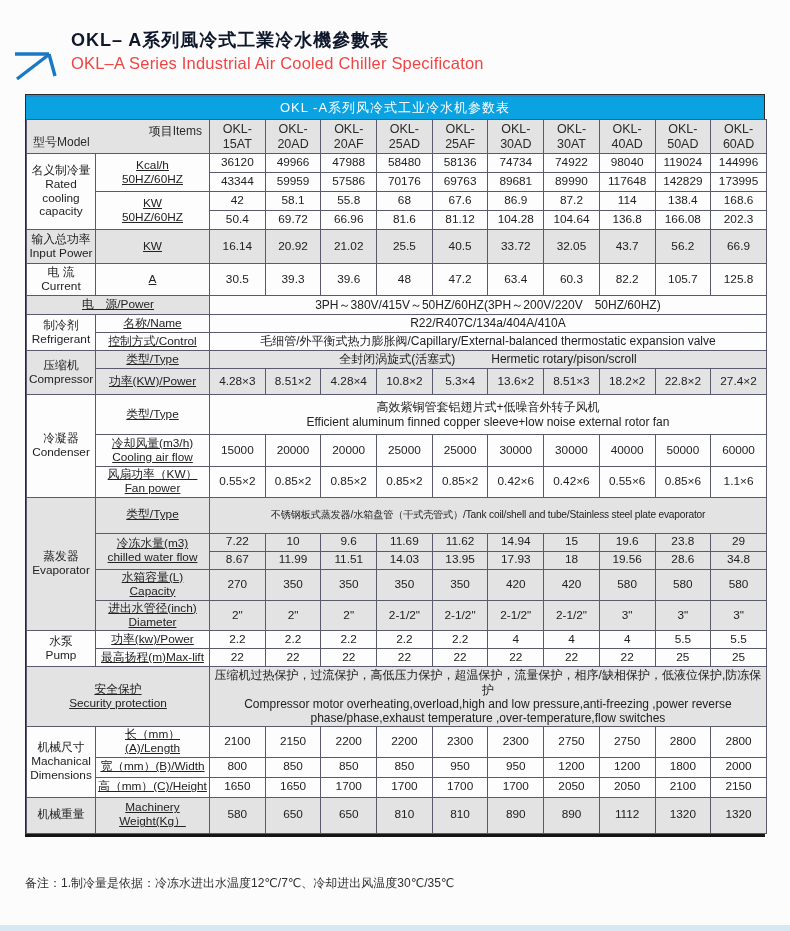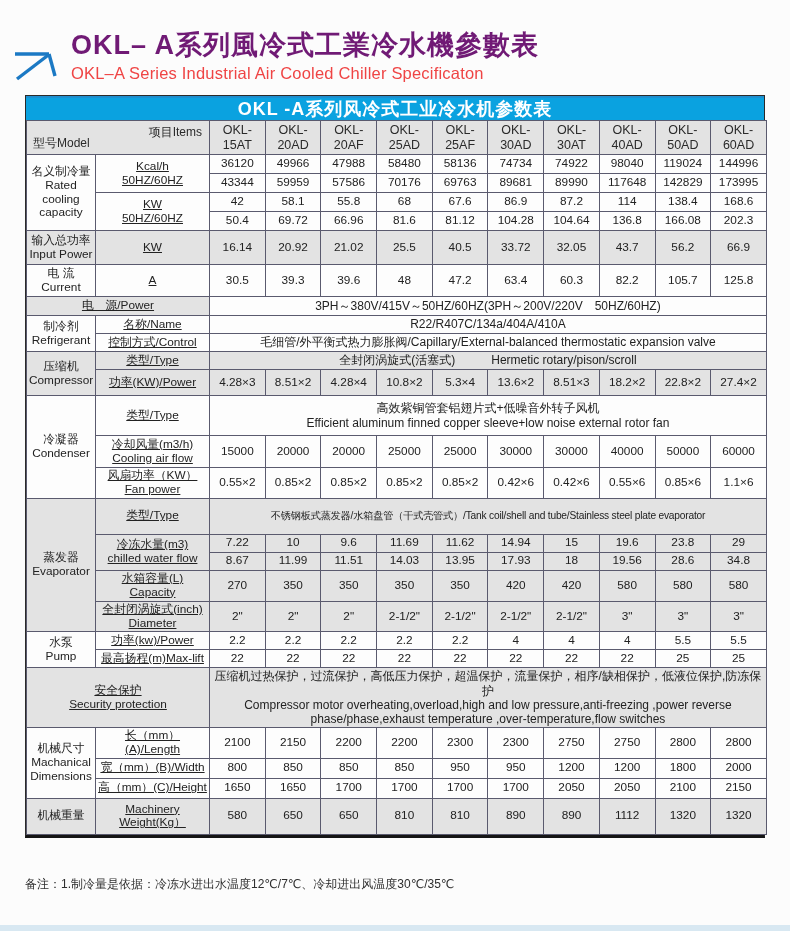--- a/index.html
+++ b/index.html
@@ -7,26 +7,26 @@
     width:790px;height:931px;background:#fcfcfc;
     font-family:"Liberation Sans","DejaVu Sans",sans-serif;
     color:#222;-webkit-font-smoothing:antialiased;
   }
   .page{position:relative;width:790px;height:931px;overflow:hidden;background:#fcfcfc;}
 
   
   .header{display:flex;align-items:flex-start;padding:30px 0 0 13px;}
   .logo{flex:0 0 auto;margin-top:8px;}
   .titles{margin-left:10px;}
-  .title-zh{font-size:27px;font-weight:bold;color:#701a75;letter-spacing:1px;line-height:1.15;}
+  .title-zh{font-size:18px;font-weight:bold;color:#0f172a;letter-spacing:1px;line-height:1.15;}
   .title-en{font-size:16.5px;color:#ef4444;margin-top:3px;letter-spacing:.2px;}
 
   
   .table-wrap{margin:12px 0 0 25px;width:740px;border:1.5px solid #2a2a2a;border-bottom:3px solid #151515;box-sizing:border-box;background:#fdfdfd;}
-  .table-caption{height:24px;background:#0aa2e0;border-top:2px solid #1d8fd0;color:#fff;font-size:18px;font-weight:bold;
+  .table-caption{height:24px;background:#0aa2e0;border-top:2px solid #1d8fd0;color:#fff;font-size:13px;font-weight:normal;
     display:flex;align-items:center;justify-content:center;letter-spacing:1px;box-sizing:border-box;}
   table{border-collapse:collapse;table-layout:fixed;width:100%;}
   col.c-grp{width:69px;} col.c-lbl{width:114px;} col.c-v{width:55.7px;}
   td{border:1px solid #5a5a6e;text-align:center;vertical-align:middle;
      font-size:11.8px;line-height:1.18;padding:1px 2px;white-space:pre-line;overflow:hidden;color:#222;}
   tr.sec-white td{background:#fdfdfd;}
   tr.sec-gray td{background:#e3e3e3;}
   td.cell-white{background:#fdfdfd !important;}
   .grp{font-size:11.8px;}
   .lbl{font-size:11.8px;text-decoration:underline;}
@@ -308,21 +308,21 @@
             <td>350</td>
             <td>350</td>
             <td>350</td>
             <td>420</td>
             <td>420</td>
             <td>580</td>
             <td>580</td>
             <td>580</td>
           </tr>
         <tr class="sec-gray r30">
-          <td class="lbl">全封闭涡旋式(inch)
+          <td class="lbl">进出水管径(inch)
 Diameter</td>
         <td>2"</td>
             <td>2"</td>
             <td>2"</td>
             <td>2-1/2"</td>
             <td>2-1/2"</td>
             <td>2-1/2"</td>
             <td>2-1/2"</td>
             <td>3"</td>
             <td>3"</td>

